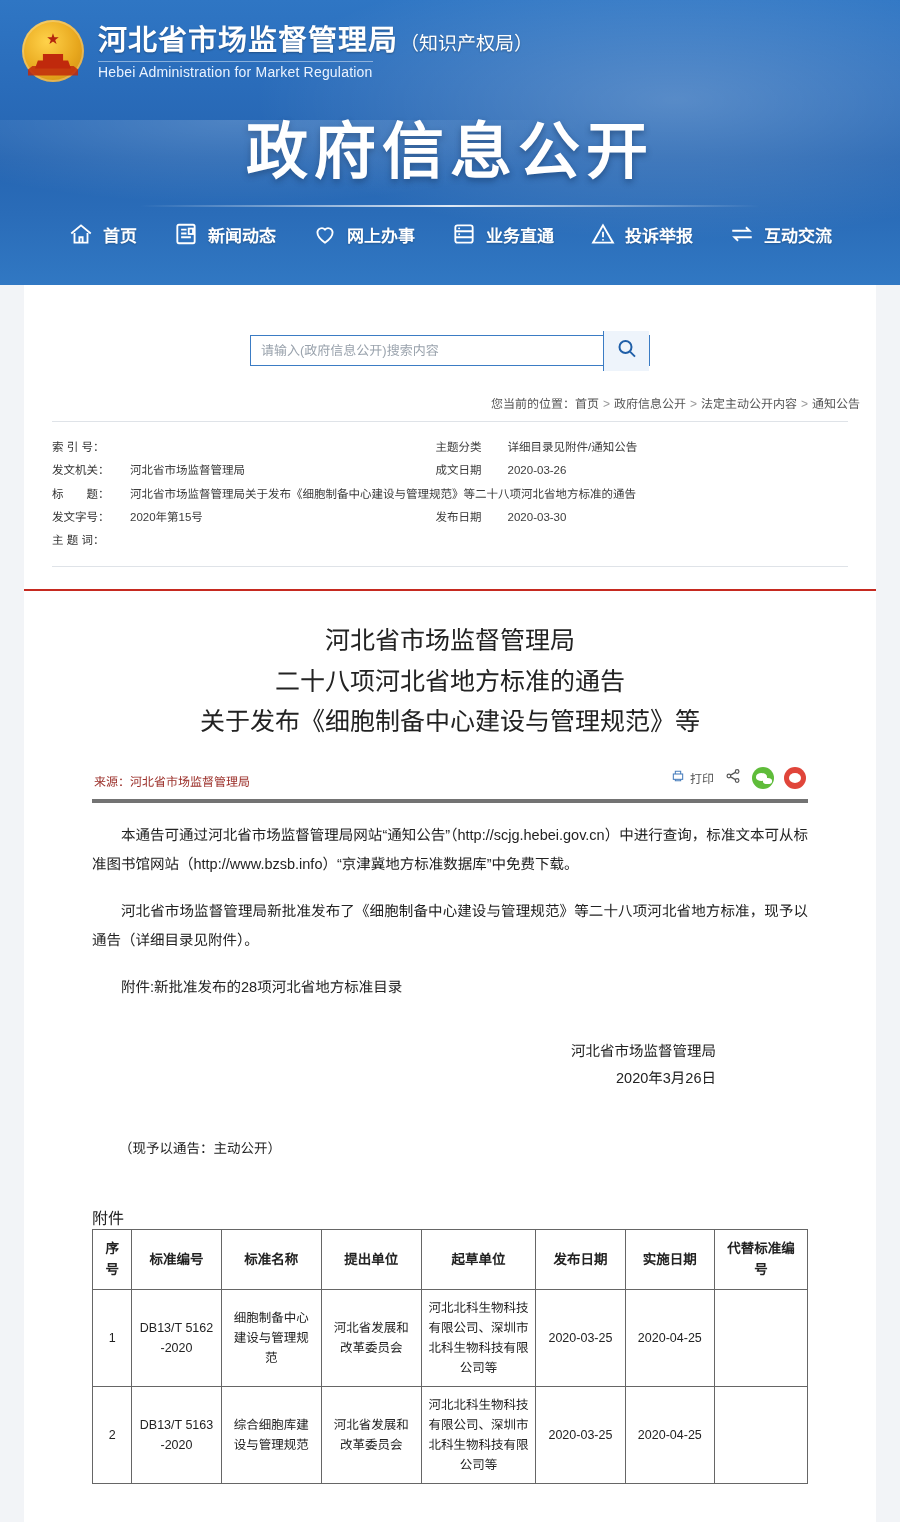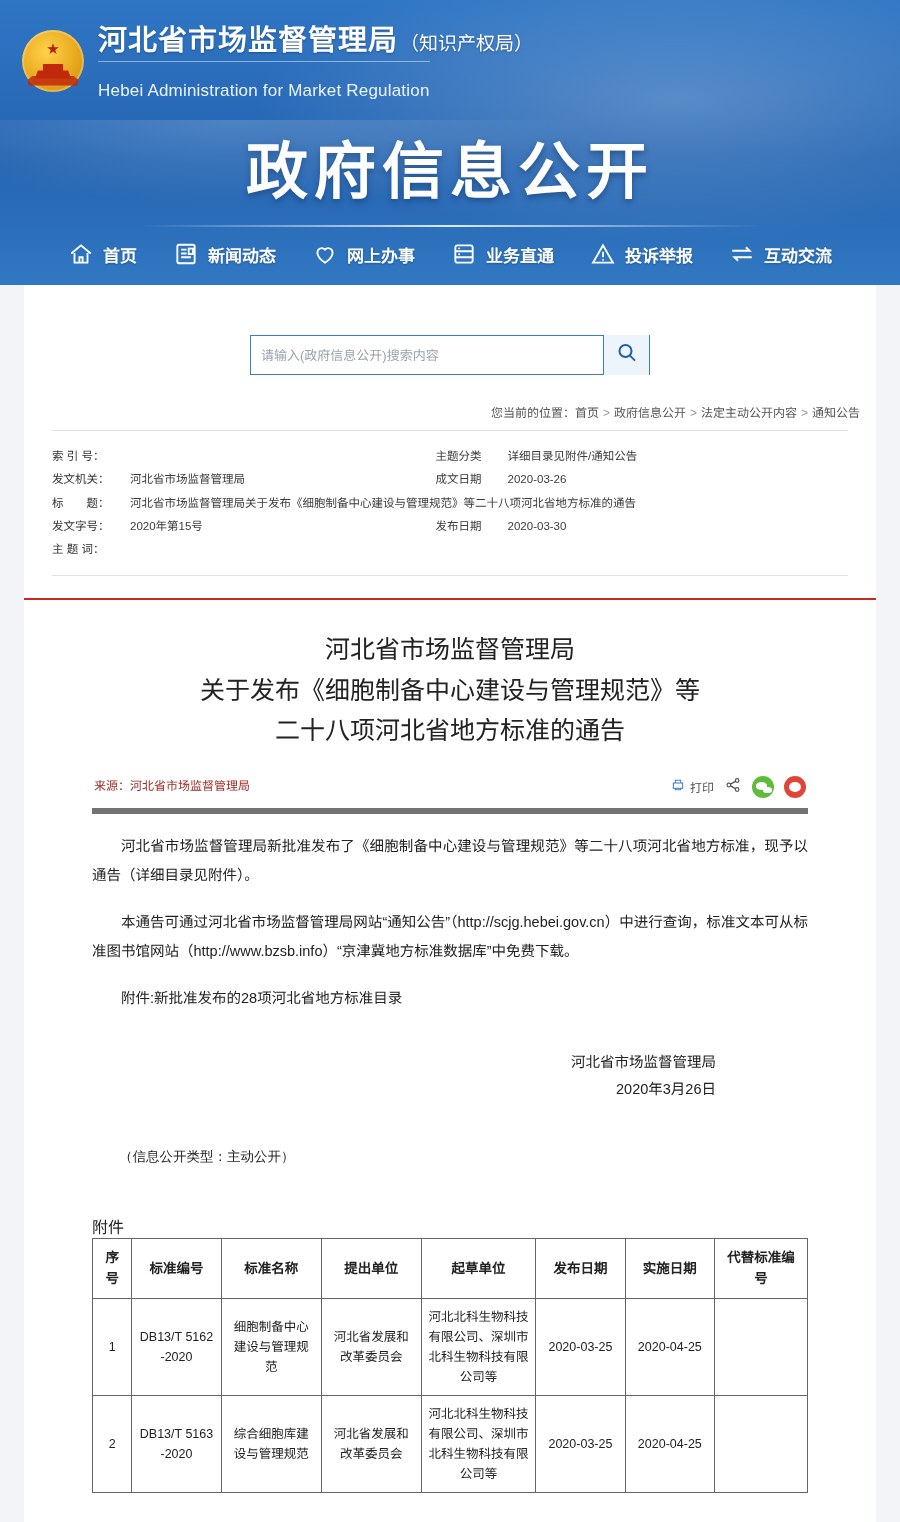--- a/index.html
+++ b/index.html
@@ -62,24 +62,24 @@
   }
   .brand-text { padding-bottom: 4px; }
   .brand-cn {
     display: flex; align-items: flex-end; gap: 2px;
     color: #fff;
     text-shadow: 0 1px 2px rgba(0,0,0,0.3);
   }
   .brand-cn .main { font-size: 29px; font-weight: bold; letter-spacing: 1px; }
   .brand-cn .sub { font-size: 19px; padding-bottom: 3px; }
   .brand-en {
-    color: #eaf3ff; font-size: 17px; letter-spacing: .2px;
+    color: #eaf3ff; font-size: 14px; letter-spacing: .2px;
     margin-top: 3px;
     border-top: 1px solid rgba(255,255,255,0.45);
-    padding-top: 19px;
+    padding-top: 2px;
     display: inline-block;
   }
 
   .big-title {
     text-align: center;
     margin-top: 16px;
     color: #ffffff;
     font-size: 62px;
     font-weight: bold;
     letter-spacing: 6px;
@@ -115,21 +115,21 @@
     background: #ffffff;
     width: 852px;
     margin: 0 auto;
     padding: 0 0 0;
     min-height: 1237px;
   }
 
   
   .search-row { padding: 50px 0 0; display: flex; justify-content: center; }
   .search-box {
-    width: 400px; height: 40px;
+    width: 400px; height: 31px;
     border: 1px solid #3b7cc4;
     display: flex; align-items: center;
     background: #fff;
   }
   .search-box input {
     flex: 1 1 auto; border: 0; outline: 0;
     height: 100%; padding: 0 10px;
     font-size: 13px; color: #555;
     font-family: "Liberation Sans", sans-serif;
   }
@@ -170,22 +170,22 @@
   .doc-title {
     text-align: center;
     font-size: 25px;
     line-height: 1.62;
     color: #222;
     font-weight: normal;
     padding: 30px 6px 18px;
     font-family: "DejaVu Sans", "Liberation Sans", sans-serif;
   }
   .source-row {
-    display: flex; align-items: flex-start; justify-content: space-between;
-    border-bottom: 6px solid #737373;
+    display: flex; align-items: flex-end; justify-content: space-between;
+    border-bottom: 4px solid #737373;
     padding: 6px 2px 10px;
   }
   .source { font-size: 12px; color: #9a2d27; }
   .tools { display: flex; align-items: center; gap: 10px; }
   .tool { cursor: pointer; display: flex; align-items: center; gap: 4px; font-size: 12px; color: #555; }
   .round-ico {
     width: 22px; height: 22px; border-radius: 50%;
     display: inline-block; position: relative;
   }
   .ico-wechat { background: #5fbc3a; }
@@ -412,22 +412,22 @@
         </tbody>
           </table>
       </div>
 
       <div class="redline"></div>
 
       <div class="article">
 
         <div class="doc-title">
           <div>河北省市场监督管理局</div>
+          <div>二十八项河北省地方标准的通告</div>
           <div>关于发布《细胞制备中心建设与管理规范》等</div>
-          <div>二十八项河北省地方标准的通告</div>
         </div>
 
         <div class="source-row">
           <div class="source">来源：河北省市场监督管理局</div>
           <div class="tools">
             <div class="tool">
               <span>
                 <svg viewBox="0 0 24 24" width="16" height="16" fill="none" stroke="#4a7fbd" stroke-width="1.6">
                   <rect x="5" y="9" width="14" height="8"></rect>
                     <path d="M8 9V5h8v4M8 17v2h8v-2"></path>
@@ -441,30 +441,30 @@
                   <circle cx="6.5" cy="12" r="2.4"></circle>
                   <circle cx="17.5" cy="18" r="2.4"></circle>
                 <path d="M15.3 7.2 8.7 10.8M8.7 13.2l6.6 3.6"></path>
               </svg>
             </span>
             <span class="round-ico ico-wechat"></span>
             <span class="round-ico ico-weibo"></span>
           </div>
         </div>
 
+        <p class="para indent">本通告可通过河北省市场监督管理局网站“通知公告”（http://scjg.hebei.gov.cn）中进行查询，标准文本可从标准图书馆网站（http://www.bzsb.info）“京津冀地方标准数据库”中免费下载。</p>
         <p class="para indent">河北省市场监督管理局新批准发布了《细胞制备中心建设与管理规范》等二十八项河北省地方标准，现予以通告（详细目录见附件）。</p>
-        <p class="para indent">本通告可通过河北省市场监督管理局网站“通知公告”（http://scjg.hebei.gov.cn）中进行查询，标准文本可从标准图书馆网站（http://www.bzsb.info）“京津冀地方标准数据库”中免费下载。</p>
         <p class="para indent">附件:新批准发布的28项河北省地方标准目录</p>
 
         <div class="sign">
           <div>河北省市场监督管理局</div>
           <div>2020年3月26日</div>
         </div>
 
-        <div class="notice-type">（信息公开类型：主动公开）</div>
+        <div class="notice-type">（现予以通告：主动公开）</div>
 
         <div class="attach-label">附件</div>
 
         <table class="std">
           <thead>
             <tr>
               <th class="c0">序号</th>
               <th class="c1">标准编号</th>
               <th class="c2">标准名称</th>
               <th class="c3">提出单位</th>

